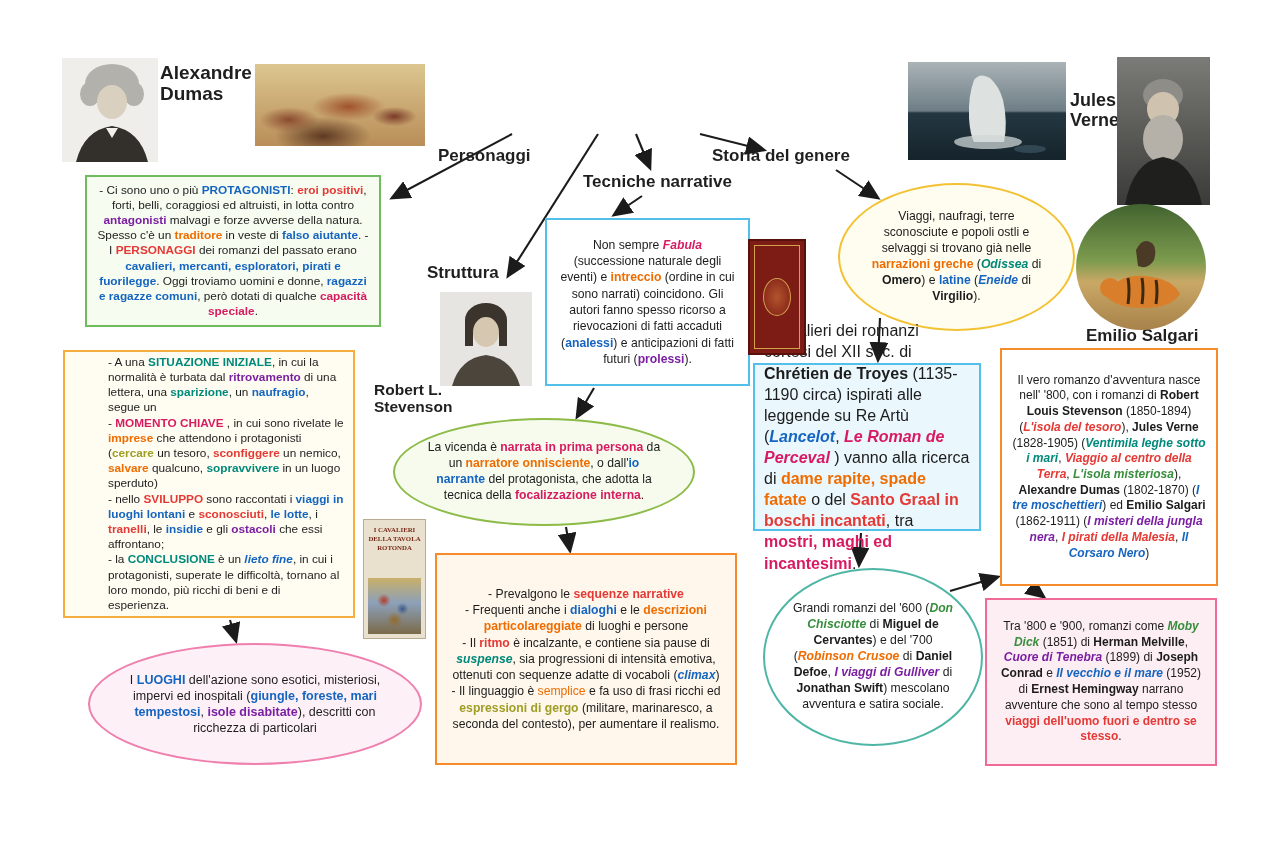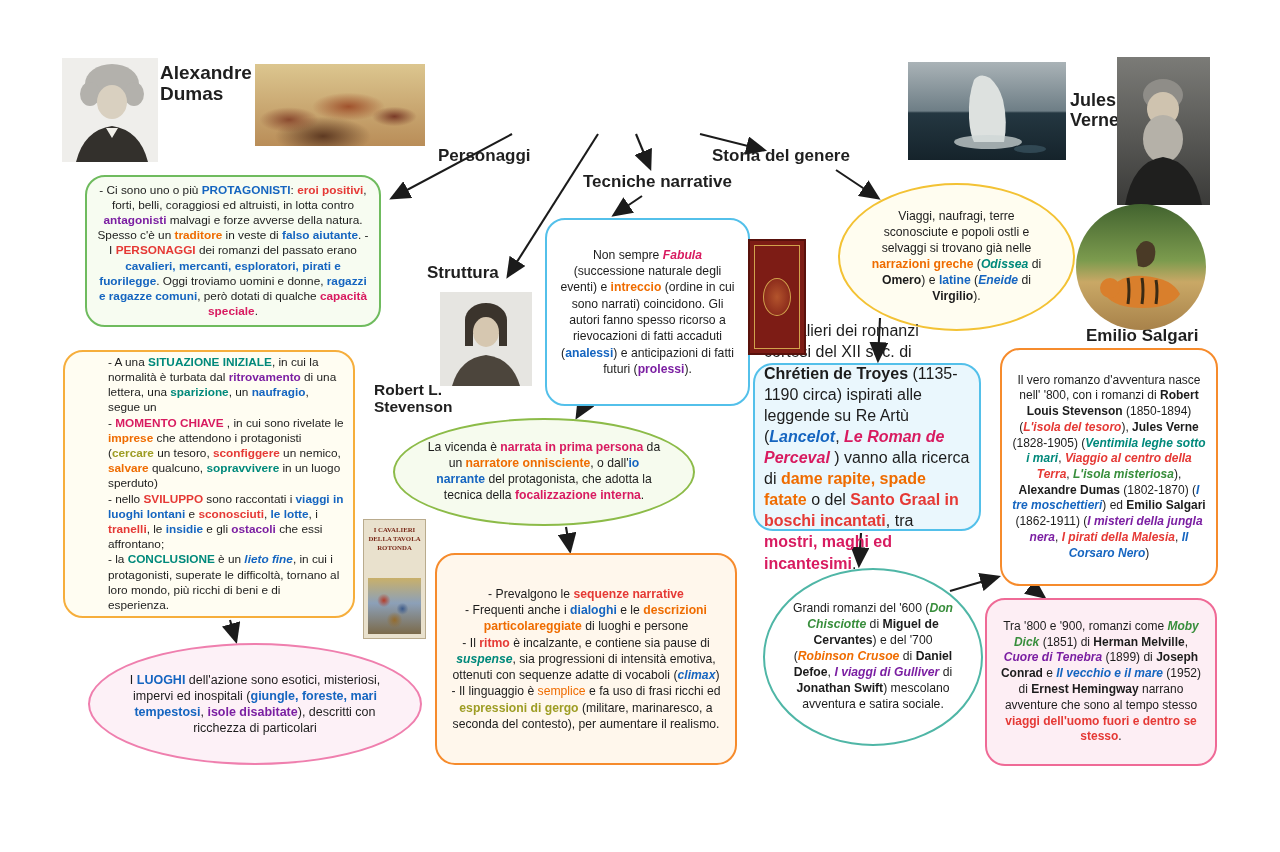--- a/index.html
+++ b/index.html
@@ -19,25 +19,25 @@
   .l-storia{left:712px;top:146px;font-size:17px;}
   .l-struttura{left:427px;top:263px;font-size:17px;}
   .l-dumas{left:160px;top:62px;font-size:19px;}
   .l-verne{left:1070px;top:90px;font-size:18px;}
   .l-salgari{left:1086px;top:326px;font-size:17px;}
   .l-stevenson{left:374px;top:381px;font-size:15.5px;}
   
   .node{position:absolute;box-sizing:border-box;display:flex;align-items:center;justify-content:center;
         line-height:1.3;color:#1c1c1c;}
   .node p{margin:0;width:100%;white-space:pre-line;}
-  .rect{border:2px solid;border-radius:20px;padding:7px 9px;}
+  .rect{border:2px solid;border-radius:0;padding:7px 9px;}
   .ell{border:2px solid;border-radius:50%;}
   .n-personaggi{left:85px;top:175px;width:296px;height:152px;border-color:#6fbb5e;background:#f7fcf1;
                 text-align:center;font-size:11.8px;line-height:1.28;}
-  .n-tecniche{left:545px;top:218px;width:205px;height:188px;border-color:#53c0ea;background:#ffffff;
+  .n-tecniche{left:545px;top:218px;width:205px;height:168px;border-color:#53c0ea;background:#ffffff;
               text-align:center;font-size:12.2px;line-height:1.34;}
   .n-storia{left:838px;top:183px;width:237px;height:148px;border-color:#f3c234;background:#fffdf0;
             text-align:center;font-size:12.2px;padding:16px 30px;}
   .n-struttura{left:63px;top:350px;width:292px;height:268px;border-color:#f6ae3c;background:#fffdf2;
                text-align:left;font-size:11.8px;line-height:1.29;padding-left:43px;}
   .n-narratore{left:393px;top:418px;width:302px;height:108px;border-color:#8cbb48;background:#f6fbee;
                text-align:center;font-size:12.2px;padding:10px 30px;}
   .n-cavalieri{left:753px;top:363px;width:228px;height:168px;border-color:#53c0ea;background:#eaf7fd;
                font-size:16px;line-height:1.32;}
   .n-vero{left:1000px;top:348px;width:218px;height:238px;border-color:#f68b2c;background:#ffffff;

